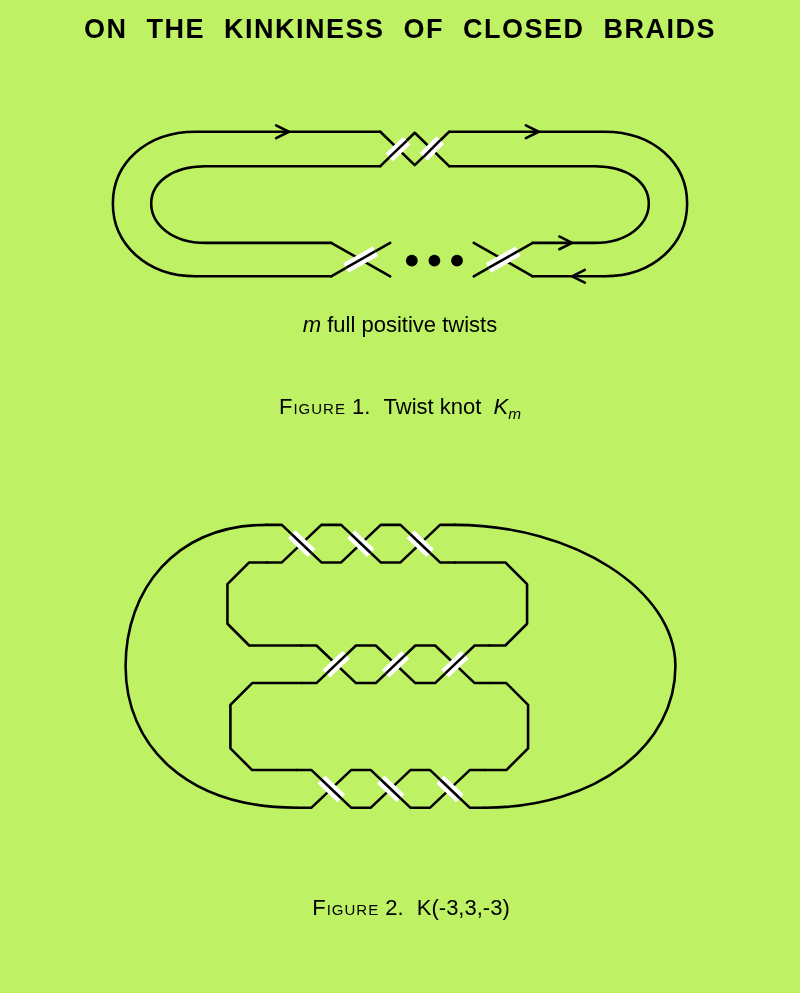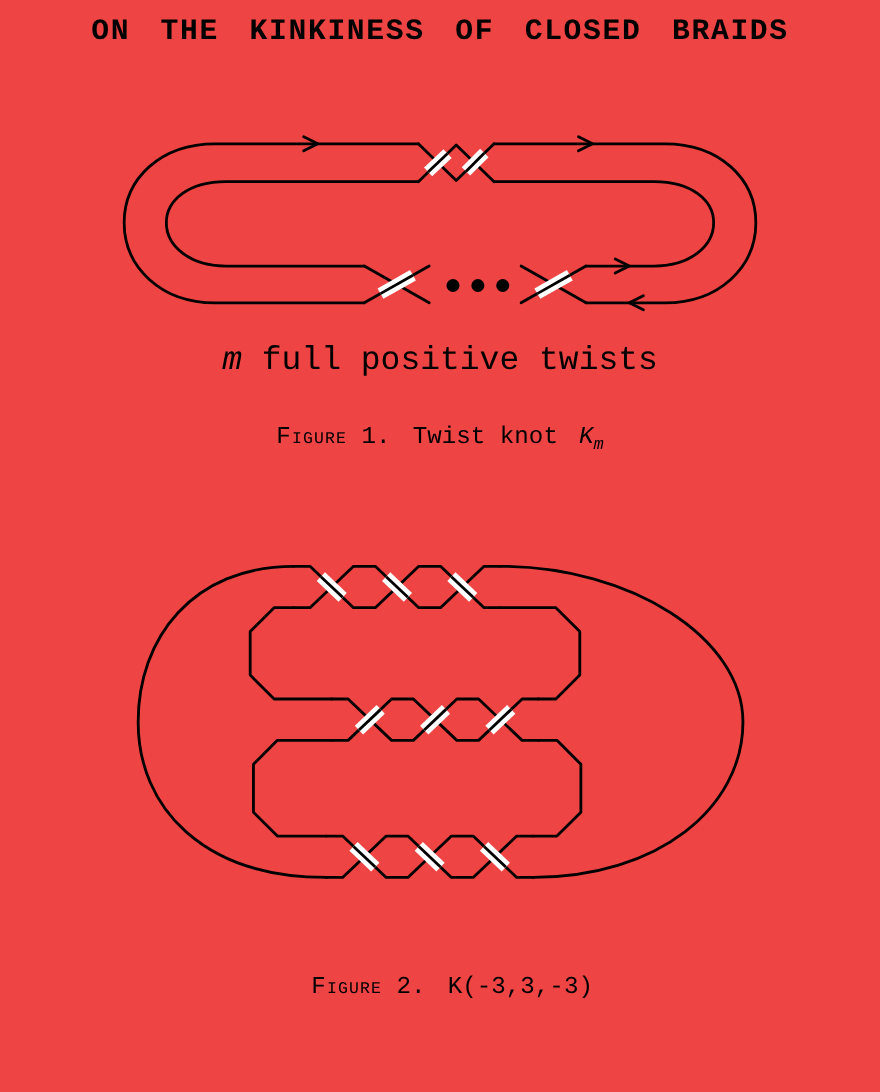--- a/index.html
+++ b/index.html
@@ -1,30 +1,30 @@
 <!DOCTYPE html>
 <html><head>
 <meta charset="utf-8">
 <style>
   html, body { margin: 0; padding: 0; background: #ffffff; }
   .page {
-    width: 800px; height: 993px; background: #ef4444; color: #000000;
-    font-family: Liberation Mono, monospace;
+    width: 800px; height: 993px; background: #bef264; color: #000000;
+    font-family: Liberation Sans, sans-serif;
     overflow: hidden; position: relative;
   }
   h1.title {
     margin: 0; padding-top: 14px; text-align: center;
     font-size: 27px; font-weight: 700; letter-spacing: 1.5px; word-spacing: 10px;
   }
   .fig { text-align: center; }
   #fig1-wrap { margin-top: 72px; }
   #fig2-wrap { margin-top: 88px; }
-  .annotation { text-align: center; font-size: 30px; margin-top: 18px; }
+  .annotation { text-align: center; font-size: 22px; margin-top: 18px; }
   .caption { text-align: center; font-size: 22px; }
-  #caption1 { margin-top: 40px; }
+  #caption1 { margin-top: 56px; }
   #caption2 { margin-top: 28px; padding-left: 22px; }
   .sc { font-variant: small-caps; letter-spacing: 1px; }
   .cap-text { margin-left: 7px; }
   .cap-math { margin-left: 6px; }
   .mi { font-style: italic; }
   sub.mi { font-size: 70%; }
   svg { display: inline-block; vertical-align: top; }
 </style>
 </head>
 <body>

